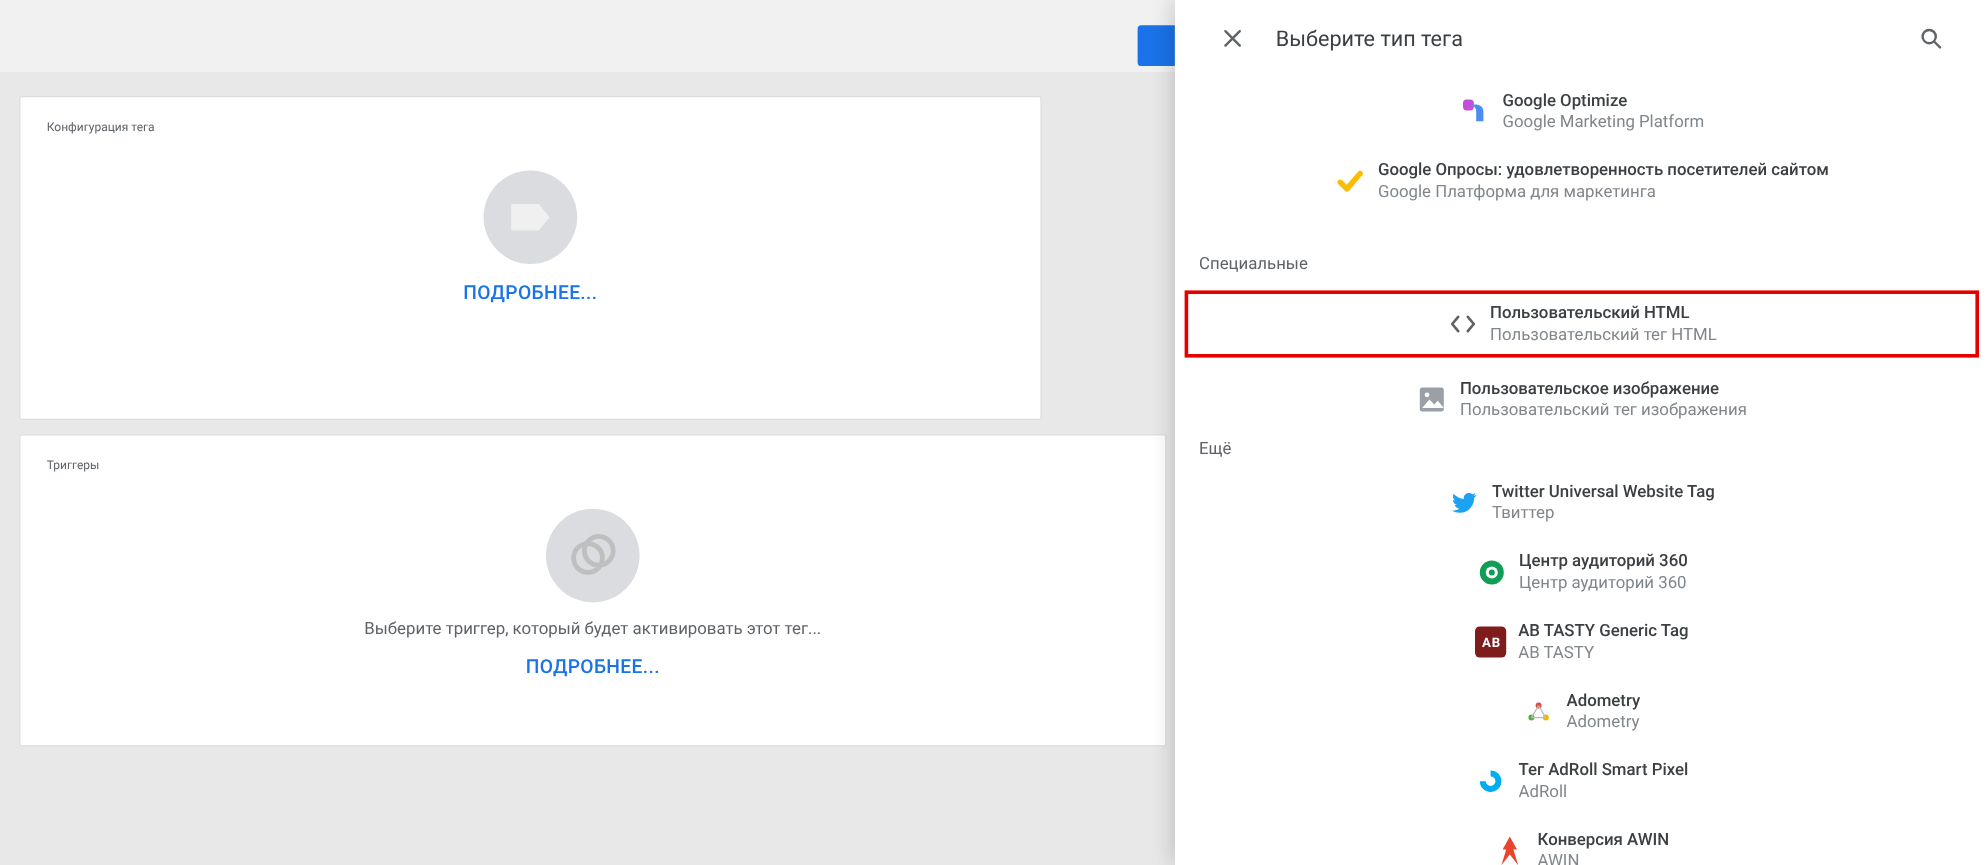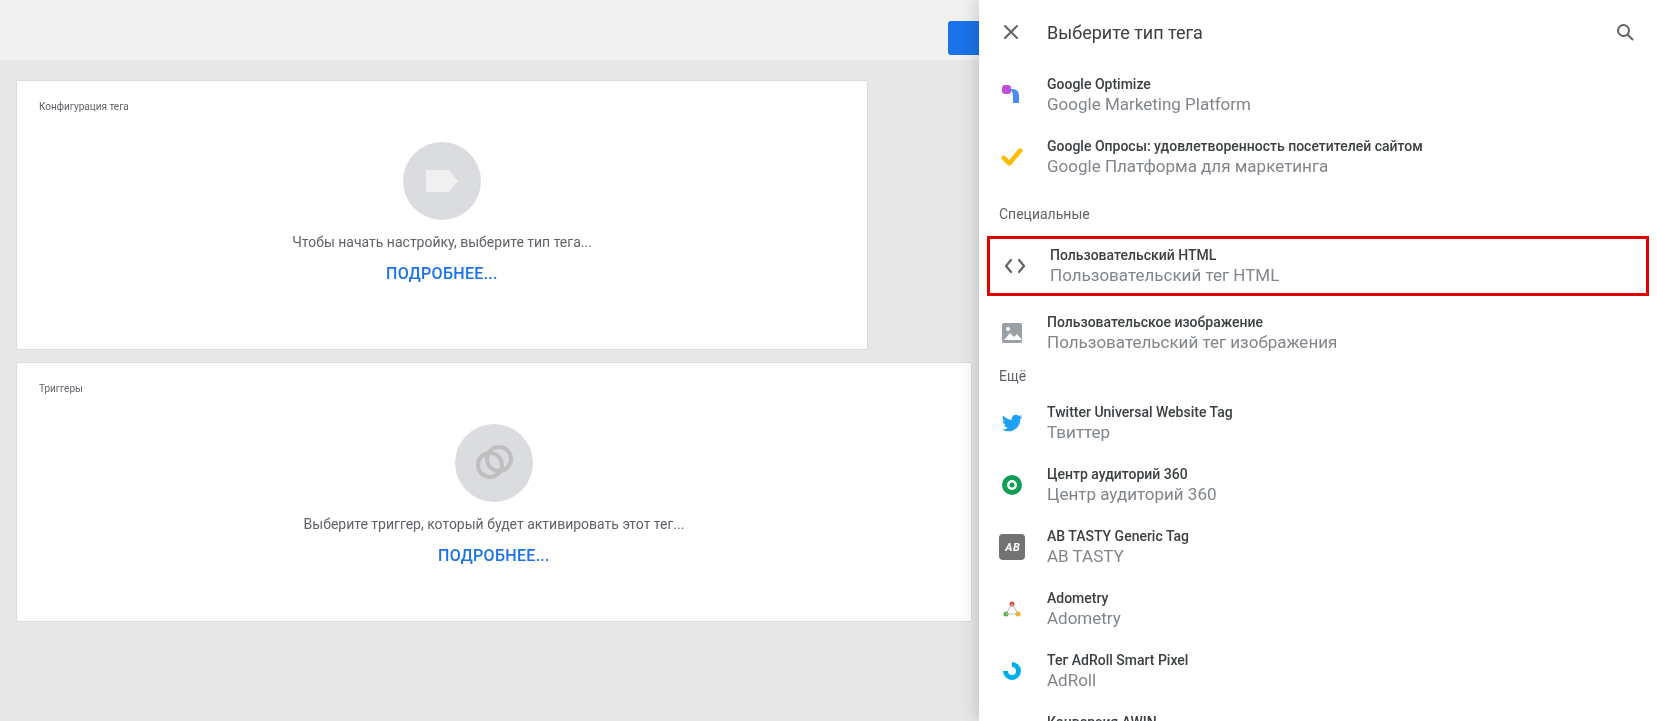--- a/index.html
+++ b/index.html
@@ -77,21 +77,21 @@
     width: 678px;
     height: 721px;
     background: #fff;
     box-shadow: -2px 0 18px rgba(0,0,0,.18);
     overflow-y: auto;
   }
   .panel-header {
     height: 64px;
     display: flex;
     align-items: center;
-    padding: 0 20px;
+    padding: 0 36px;
     gap: 24px;
   }
   .panel-title {
     flex: 1;
     font-size: 18px;
     color: #3c4043;
   }
   .icon-btn {
     width: 24px; height: 24px;
     display: flex; align-items:center; justify-content:center;
@@ -101,34 +101,35 @@
 
   .section-label {
     padding: 4px 20px 8px 20px;
     font-size: 14px;
     color: #5f6368;
   }
 
   .tag-row {
     display: flex;
     align-items: center;
-    gap: 22px;
+    gap: 10px;
     padding: 12px 20px;
     cursor: pointer;
+    justify-content: center;
   }
   .tag-icon {
     width: 26px; height: 26px;
     flex: 0 0 26px;
     display: flex; align-items: center; justify-content: center;
     font-size: 14px;
     border-radius: 3px;
   }
   .tag-texts { display: flex; flex-direction: column; gap: 2px; }
   .tag-name { font-size: 14px; color: #3c4043; font-weight: 500; }
-  .tag-sub  { font-size: 17px; color: #80868b; }
+  .tag-sub  { font-size: 14px; color: #80868b; }
 
   .highlight-box {
     margin: 6px 8px 6px 8px;
     border: 3px solid #e40000;
   }
   .highlight-box .tag-row { padding: 8px 12px; }
 
   
   svg { display:block; }
 </style>
@@ -141,21 +142,20 @@
   <div class="blue-sliver"></div>
 
   <div class="card" style="left:16px; top:80px; width:852px; height:270px;">
     <div class="card-title">Конфигурация тега</div>
     <div class="card-body">
       <div class="icon-circle">
         <svg width="34" height="24" viewBox="0 0 34 24">
           <path d="M1 1 H24 L33 12 L24 23 H1 Z" fill="#f0f0f0" stroke="none"></path>
         </svg>
       </div>
-      <div class="desc-text">Чтобы начать настройку, выберите тип тега...</div>
       <div class="more-link">ПОДРОБНЕЕ...</div>
     </div>
   </div>
 
   <div class="card" style="left:16px; top:362px; width:956px; height:260px;">
     <div class="card-title">Триггеры</div>
     <div class="card-body">
       <div class="icon-circle">
         <svg width="40" height="40" viewBox="0 0 40 40">
           <circle cx="16" cy="22" r="12" fill="none" stroke="#bfbfbf" stroke-width="4"></circle>
@@ -201,21 +201,21 @@
         <svg width="22" height="22" viewBox="0 0 24 24">
             <path d="M3 13 L9 19 L21 5" fill="none" stroke="#fbbc04" stroke-width="5" stroke-linecap="round" stroke-linejoin="round"></path>
           </svg>
       </div>
       <div class="tag-texts">
         <span class="tag-name">Google Опросы: удовлетворенность посетителей сайтом</span>
         <span class="tag-sub">Google Платформа для маркетинга</span>
       </div>
     </div>
 
-    <div class="section-label" style="margin-top:14px;">Специальные</div>
+    <div class="section-label" style="margin-top:28px;">Специальные</div>
 
     <div class="highlight-box">
       <div class="tag-row">
         <div class="tag-icon" style="color:#5f6368;">
           <svg width="22" height="16" viewBox="0 0 22 16">
               <path d="M7 2 L2 8 L7 14 M15 2 L20 8 L15 14" fill="none" stroke="#5f6368" stroke-width="2.2" stroke-linecap="round" stroke-linejoin="round"></path>
             </svg>
         </div>
         <div class="tag-texts">
           <span class="tag-name">Пользовательский HTML</span>
@@ -260,21 +260,21 @@
             <circle cx="11" cy="11" r="2.5" fill="#0f9d58"></circle>
           </svg>
       </div>
       <div class="tag-texts">
         <span class="tag-name">Центр аудиторий 360</span>
         <span class="tag-sub">Центр аудиторий 360</span>
       </div>
     </div>
 
     <div class="tag-row">
-      <div class="tag-icon" style="background:#737373;color:#fff;font-weight:700;font-style:italic;border-radius:4px;">
+      <div class="tag-icon" style="background:#7f1d1d;color:#fff;font-weight:700;border-radius:4px;">
         <span style="font-size:11px;letter-spacing:-1px;">A&nbsp;B</span>
       </div>
       <div class="tag-texts">
         <span class="tag-name">AB TASTY Generic Tag</span>
         <span class="tag-sub">AB TASTY</span>
       </div>
     </div>
 
     <div class="tag-row">
       <div class="tag-icon">

